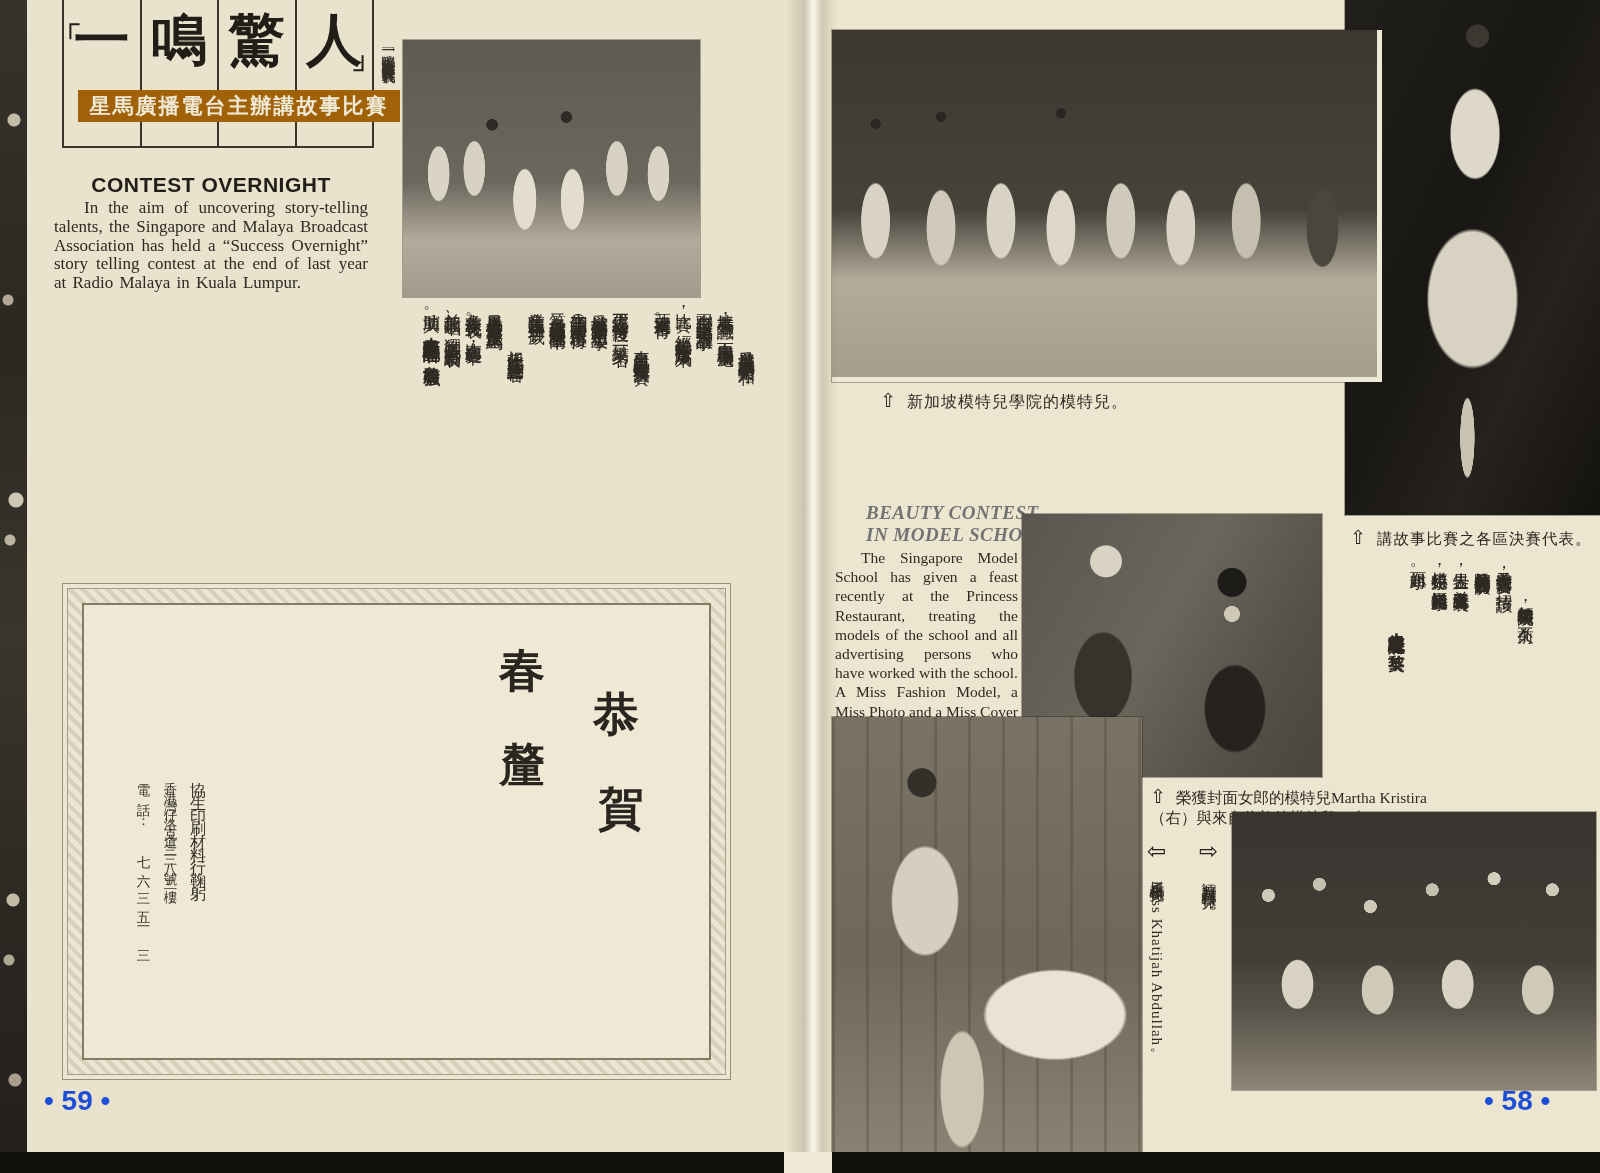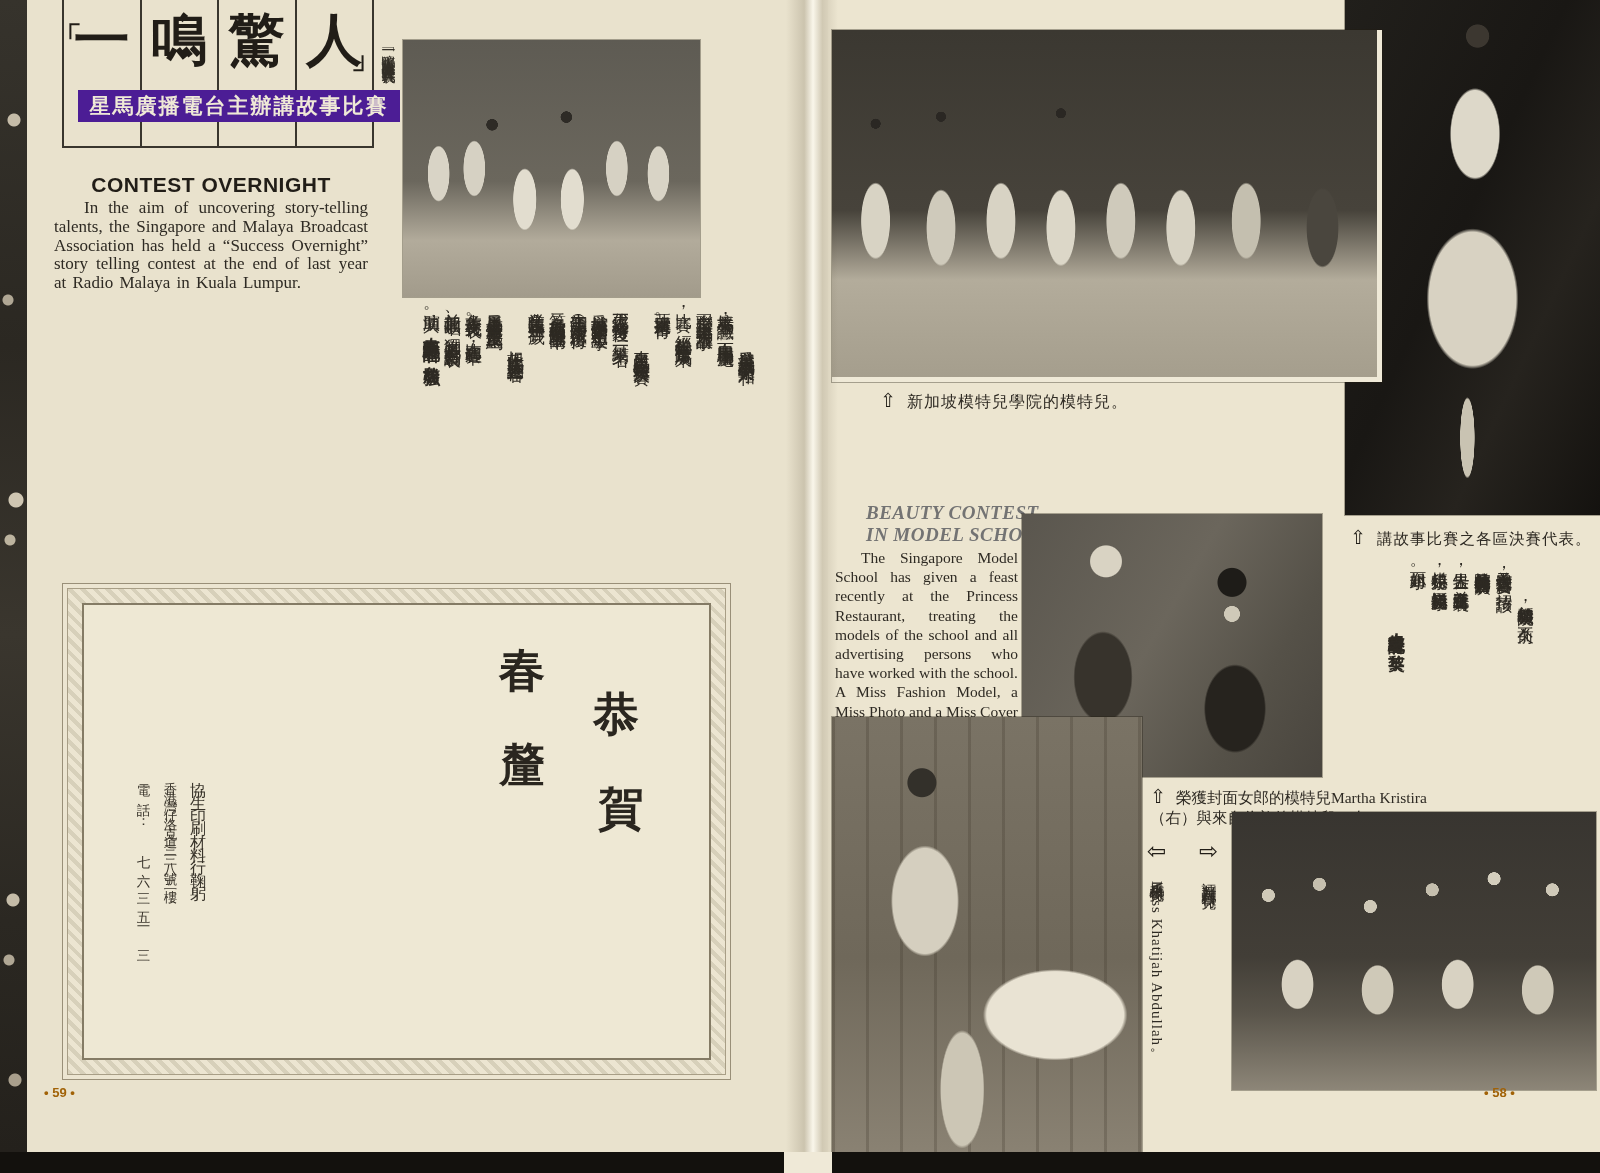--- a/index.html
+++ b/index.html
@@ -25,21 +25,21 @@
       linear-gradient(180deg,#36332c 0%,#2b2822 30%,#3a362e 55%,#2b2822 80%,#24211c 100%);}
 
   
   .title-grid{position:absolute;left:62px;top:0;width:312px;height:148px;display:flex;
               border-left:2px solid #39352d;border-right:2px solid #39352d;border-bottom:2px solid #39352d;}
   .title-cell{flex:1;border-right:2px solid #39352d;display:flex;justify-content:center;align-items:flex-start;padding-top:12px;}
   .title-cell:last-child{border-right:none;}
   .title-cell span{font-size:56px;font-weight:700;line-height:1;color:#211d17;}
   .q-open{position:absolute;left:52px;top:18px;font-size:30px;font-weight:700;color:#211d17;}
   .q-close{position:absolute;left:351px;top:38px;font-size:30px;font-weight:700;color:#211d17;}
-  .banner{position:absolute;left:78px;top:90px;width:322px;height:32px;background:#4c1d95;color:#efe9d7;
+  .banner{position:absolute;left:78px;top:90px;width:322px;height:32px;background:#a16207;color:#efe9d7;
           font-size:21px;font-weight:700;line-height:32px;text-align:center;letter-spacing:2px;z-index:3;}
 
   .vtext{writing-mode:vertical-rl;text-orientation:mixed;white-space:pre-line;}
 
   .vcap-winners{position:absolute;left:379px;top:42px;height:266px;font-size:14px;letter-spacing:1px;color:#332f27;}
 
   .succ-head{position:absolute;left:55px;top:173px;width:312px;margin:0;text-align:center;
              font-family:"Liberation Sans",sans-serif;font-size:21px;font-weight:700;letter-spacing:.5px;color:#211d17;}
   .succ-body{position:absolute;left:54px;top:199px;width:314px;margin:0;font-size:17px;line-height:18.8px;
              text-align:justify;text-indent:30px;word-spacing:2px;color:#2e2a23;}
@@ -78,21 +78,21 @@
   .ad-band{position:absolute;inset:4px;border:1px solid #a89e86;
            background:repeating-linear-gradient(45deg,#d7d0ba 0 4px,#ece5d1 4px 9px);}
   .ad-core{position:absolute;inset:19px;border:2px solid #847b65;background:#eee8d4;}
   .greet{position:absolute;font-size:46px;font-weight:700;color:#2a261f;line-height:1;}
   .g-gong{left:530px;top:108px;} .g-he{left:535px;top:202px;}
   .g-chun{left:436px;top:64px;}  .g-li{left:436px;top:158px;}
   .ad-company{position:absolute;left:124px;top:185px;height:300px;font-size:16px;letter-spacing:13px;color:#38332a;}
   .ad-address{position:absolute;left:98px;top:187px;height:300px;font-size:13.5px;letter-spacing:9px;color:#38332a;}
   .ad-phone{position:absolute;left:71px;top:189px;height:290px;font-size:13.5px;letter-spacing:19px;color:#38332a;}
 
-  .pagenum{position:absolute;font-family:"Liberation Sans",sans-serif;font-size:13px;font-weight:700;color:#a16207;}
+  .pagenum{position:absolute;font-family:"Liberation Sans",sans-serif;font-size:28px;font-weight:700;color:#1d4ed8;}
   .pn-left{left:44px;top:1085px;} .pn-right{left:1484px;top:1085px;}
 
   
   .ph-standing{left:1345px;top:0;width:255px;height:515px;background:
       radial-gradient(circle 16px at 52% 7%,#3c3730 0 70%,transparent 75%),
       radial-gradient(ellipse 34px 62px at 51% 26%,#ddd8c9 0 70%,transparent 74%),
       radial-gradient(ellipse 62px 95px at 50% 58%,#d8d2c2 0 70%,transparent 74%),
       radial-gradient(ellipse 10px 55px at 48% 85%,#c9c3b2 0 70%,transparent 74%),
       linear-gradient(115deg,#211f1b 0%,#191714 45%,#26231e 70%,#14120f 100%);}
   .ph-lineup{left:832px;top:30px;width:550px;height:352px;border-right:5px solid #efe9d7;border-bottom:5px solid #efe9d7;background:

